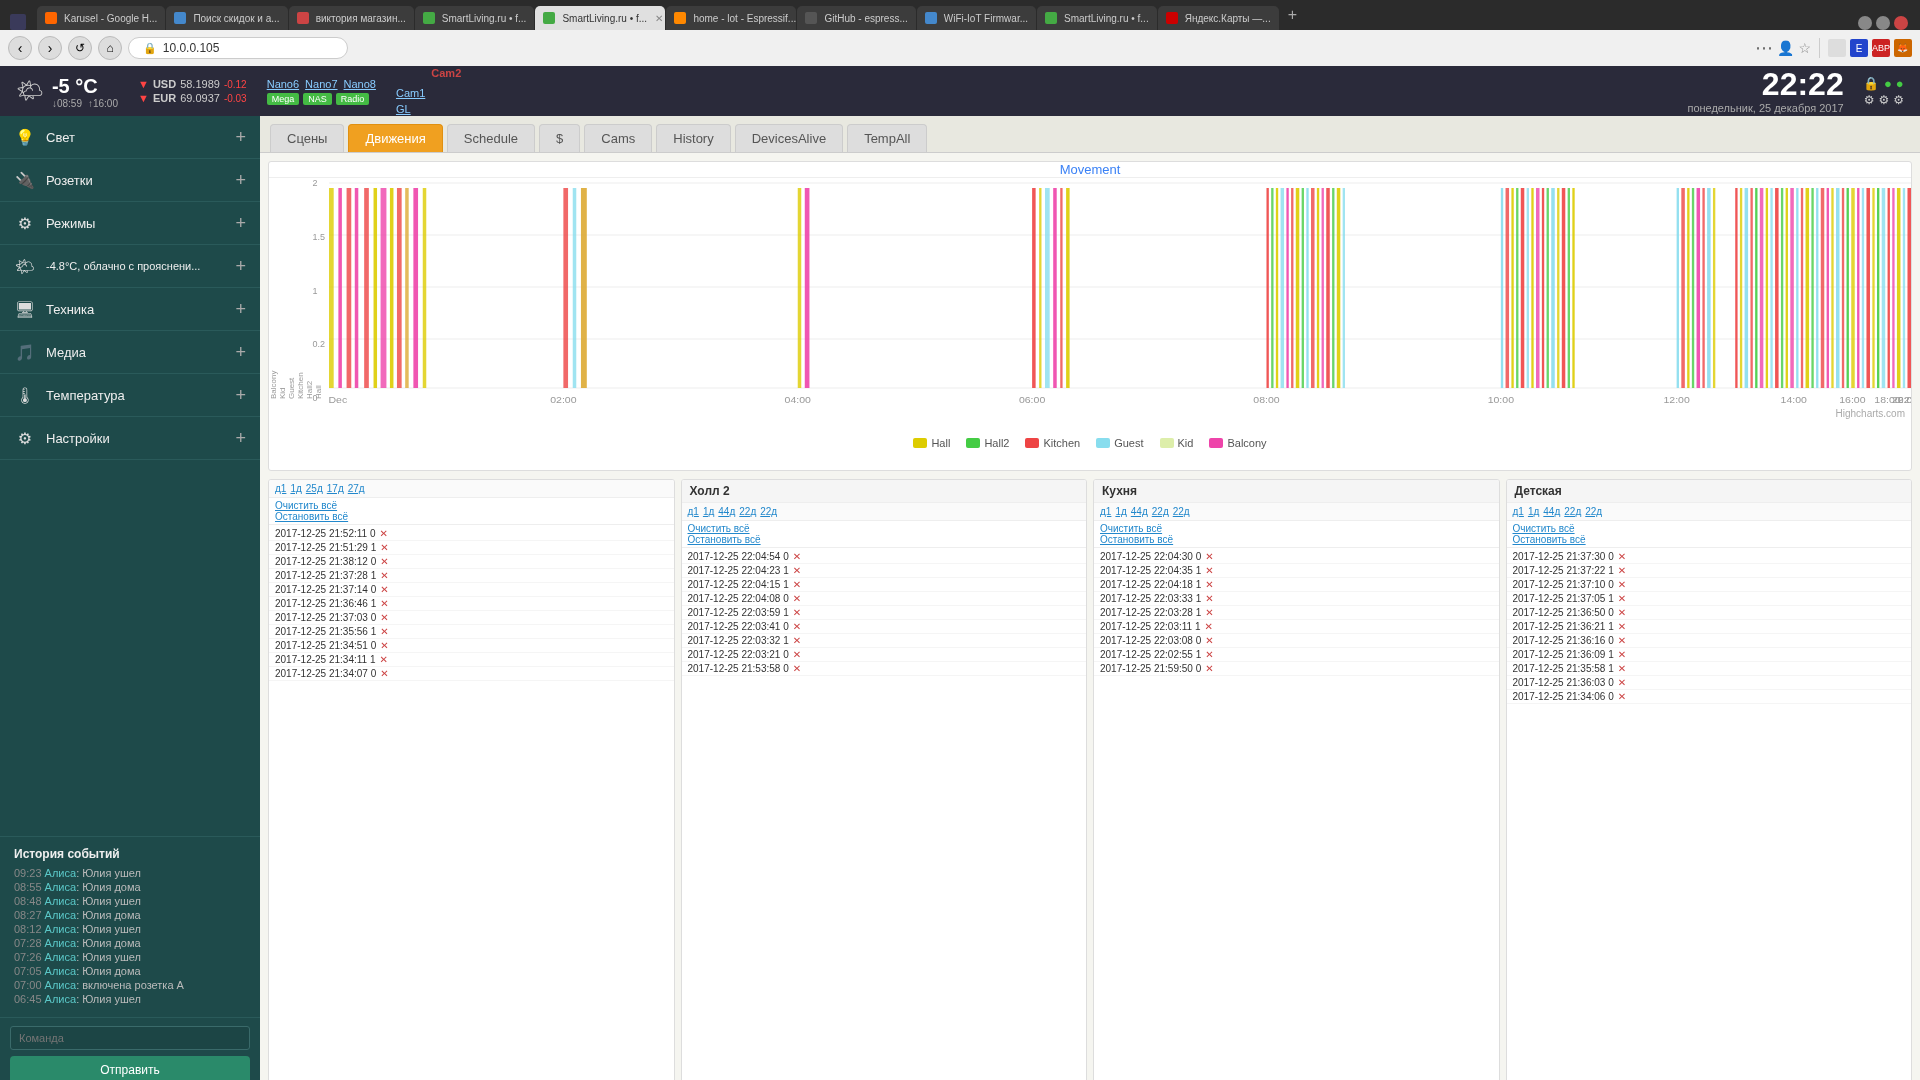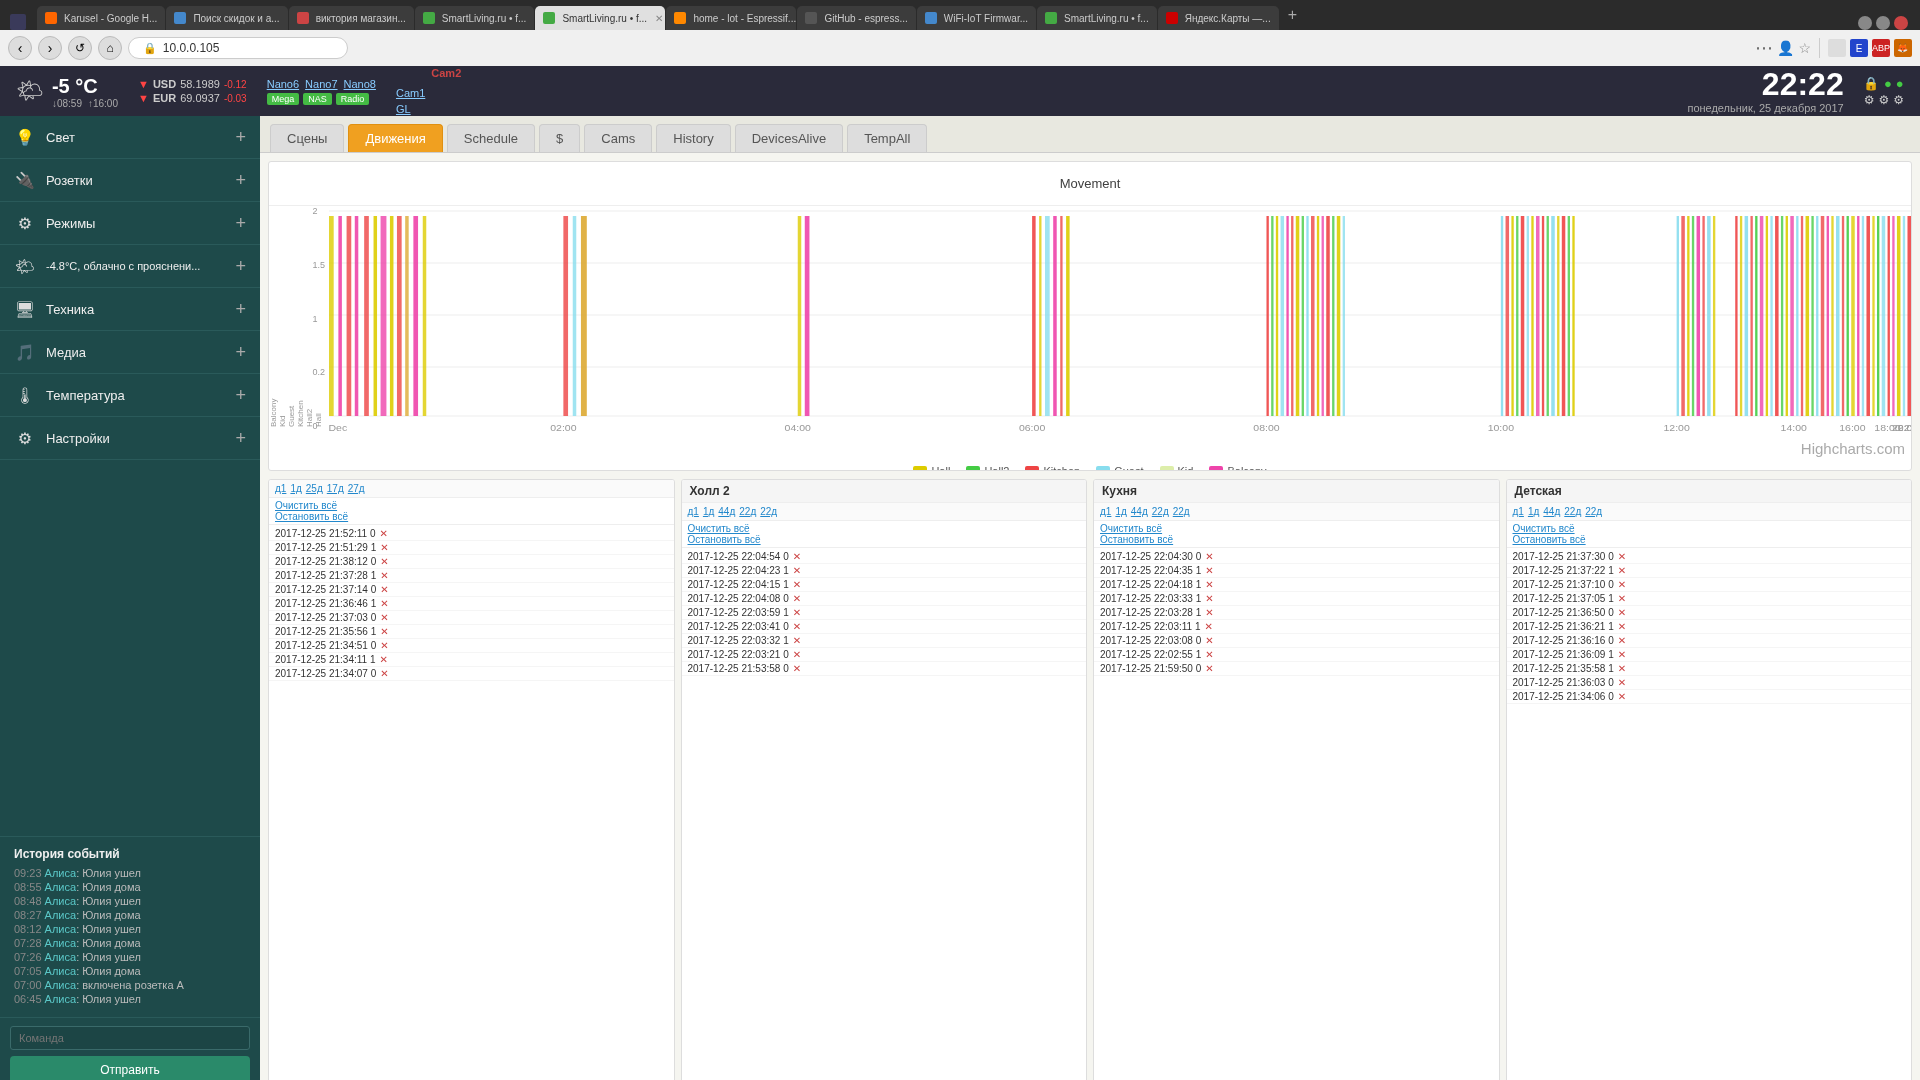--- a/index.html
+++ b/index.html
@@ -178,23 +178,23 @@
       margin: 8px;
       border: 1px solid #ddd;
       border-radius: 3px;
       flex-shrink: 0;
       height: 310px;
       position: relative;
       overflow: hidden;
     }
     .chart-title {
       text-align: center;
-      padding: 14px;
+      padding: 0;
       font-size: 13px;
-      color: #404040;
+      color: #3b82f6;
       border-bottom: 1px solid #eee;
     }
     .chart-area {
       position: relative;
       height: 255px;
       display: flex;
     }
     .chart-inner {
       flex: 1;
       position: relative;
@@ -214,23 +214,23 @@
       align-items: center;
       gap: 4px;
     }
     .legend-color {
       width: 14px;
       height: 10px;
       border-radius: 2px;
     }
     .highcharts-credit {
       position: absolute;
-      bottom: 4px;
+      bottom: 14px;
       right: 6px;
-      font-size: 15px;
+      font-size: 10px;
       color: #aaa;
     }
 
     
     .sensor-panels {
       display: flex;
       gap: 6px;
       margin: 0 8px 8px;
       flex: 1;
       overflow: hidden;

